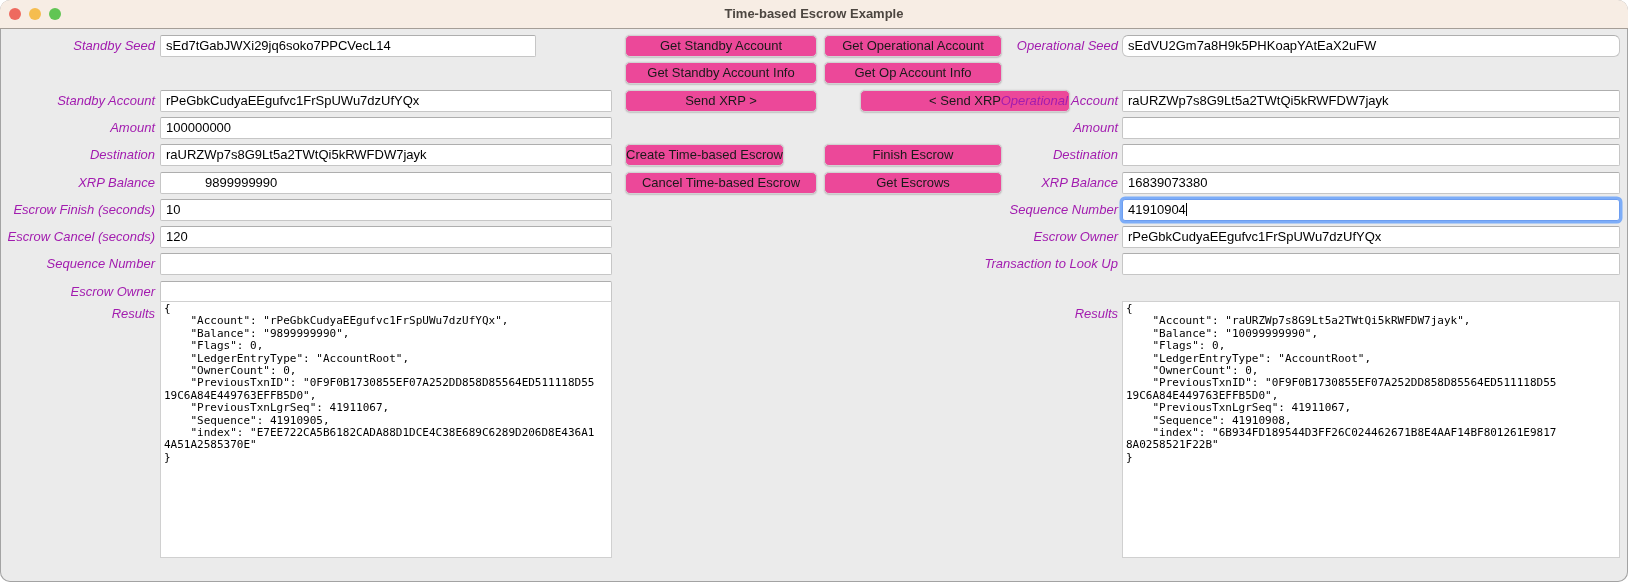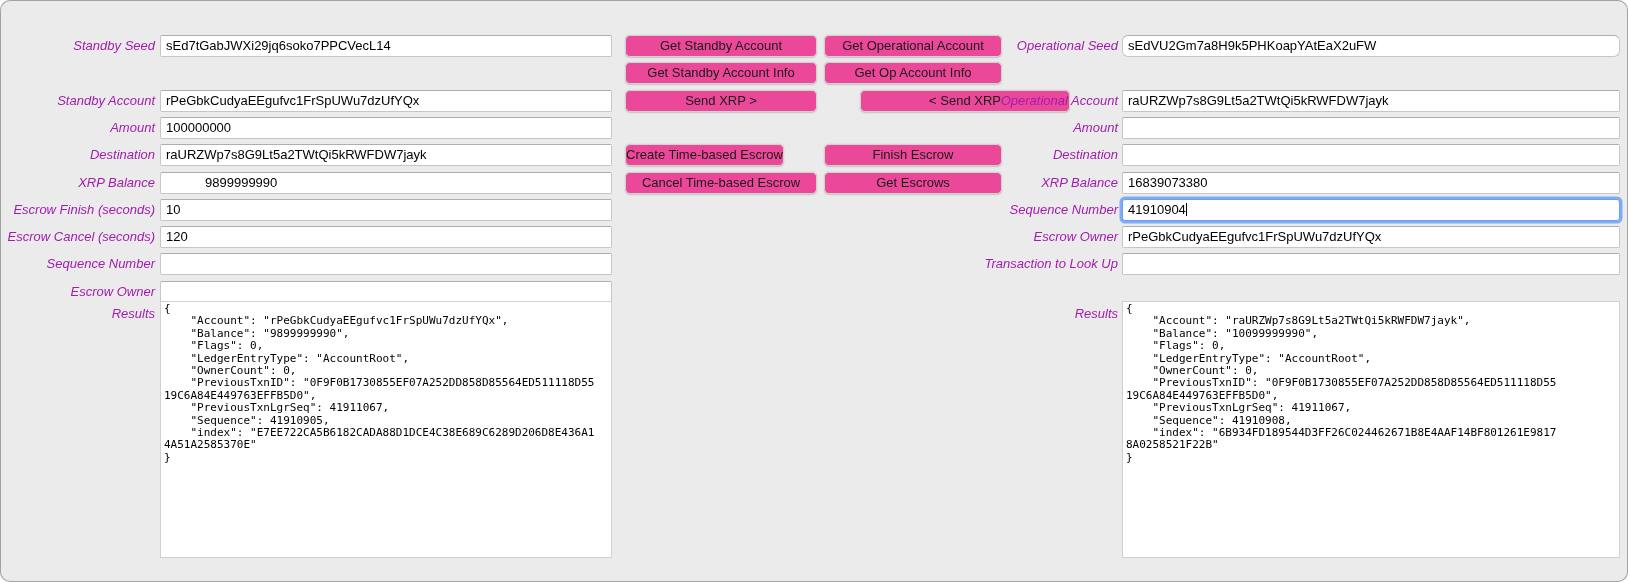--- a/index.html
+++ b/index.html
@@ -26,24 +26,30 @@
        line-height:20px;color:#1a1a1a;box-shadow:0 0.5px 1.5px rgba(0,0,0,0.18);
        white-space:nowrap;cursor:default;}
   .results-box{position:absolute;background:#ffffff;border:1px solid #d0d0d0;box-sizing:border-box;
        font-family:"DejaVu Sans Mono",monospace;font-size:11px;line-height:12.4px;
        white-space:pre-wrap;word-break:break-all;padding:1px 3px;color:#000;overflow:hidden;}
 </style>
 </head>
 <body>
 
 <div class="window">
+  <div class="titlebar">
+    <span class="light red"></span>
+    <span class="light yellow"></span>
+    <span class="light green"></span>
+    <div class="title">Time-based Escrow Example</div>
+  </div>
   <div class="content">
     <div id="fields-left">
         <div class="flabel" style="left: 0px; width: 155px; top: 6px;">Standby Seed</div>
-        <div class="finput" style="left: 160px; width: 452px; top: 6px;"><span>sEd7tGabJWXi29jq6soko7PPCVecL14</span></div>
+        <div class="finput" style="left: 160px; width: 376px; top: 6px;"><span>sEd7tGabJWXi29jq6soko7PPCVecL14</span></div>
         <div class="flabel" style="left: 0px; width: 155px; top: 61px;">Standby Account</div>
         <div class="finput" style="left: 160px; width: 452px; top: 61px;"><span>rPeGbkCudyaEEgufvc1FrSpUWu7dzUfYQx</span></div>
         <div class="flabel" style="left: 0px; width: 155px; top: 88px;">Amount</div>
         <div class="finput" style="left: 160px; width: 452px; top: 88px;"><span>100000000</span></div>
         <div class="flabel" style="left: 0px; width: 155px; top: 115px;">Destination</div>
         <div class="finput" style="left: 160px; width: 452px; top: 115px;"><span>raURZWp7s8G9Lt5a2TWtQi5kRWFDW7jayk</span></div>
         <div class="flabel" style="left: 0px; width: 155px; top: 143px;">XRP Balance</div>
         <div class="finput" style="left: 160px; width: 452px; top: 143px; padding-left: 44px;"><span>9899999990</span></div>
         <div class="flabel" style="left: 0px; width: 155px; top: 170px;">Escrow Finish (seconds)</div>
         <div class="finput" style="left: 160px; width: 452px; top: 170px;"><span>10</span></div>

